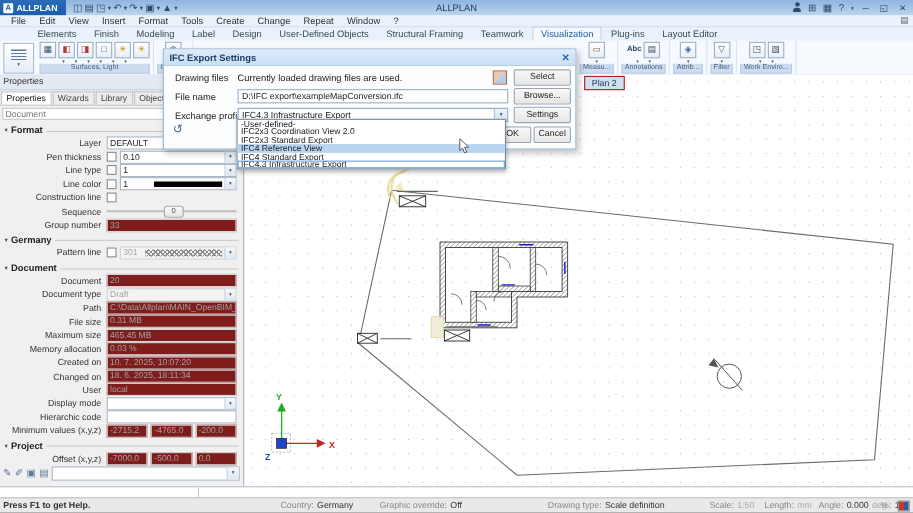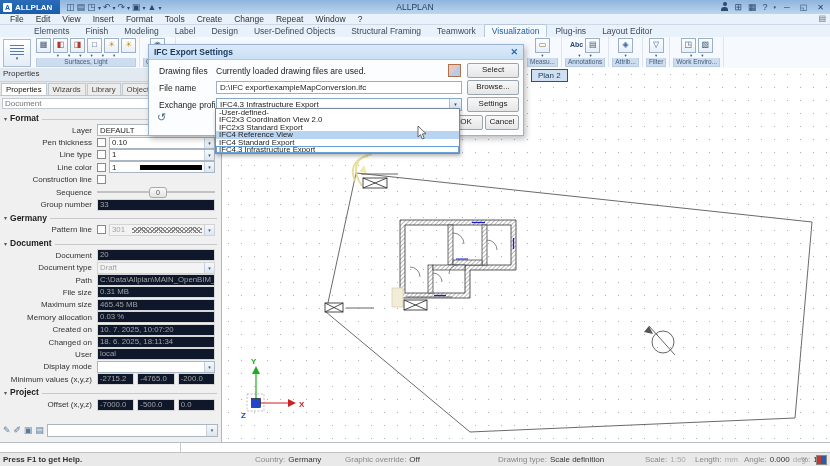--- a/index.html
+++ b/index.html
@@ -61,21 +61,21 @@
   .plabel{width:92px;text-align:right;font-size:8px;color:#333;padding-right:5px;white-space:nowrap;overflow:hidden;}
   .pctl{flex:1;display:flex;align-items:center;gap:3px;min-width:0;}
   .pcheck{width:7px;height:7px;border:1px solid #8a8a8a;background:#fff;flex:none;}
   .psel{flex:1;display:flex;align-items:center;height:10px;border:1px solid #aab6c2;background:#fff;min-width:0;}
   .psel .pval{flex:1;font-size:7.8px;padding-left:2px;color:#222;white-space:nowrap;overflow:hidden;}
   .psel .pdrop{width:9px;text-align:center;font-size:5px;color:#456;border-left:1px solid #c6d0da;background:linear-gradient(#f4f8fc,#dde7f0);line-height:10px;}
   .psel.dis{background:#f3f3f3;border-color:#d4d4d4;}
   .psel.dis .pval{color:#a2a2a2;}
   .pfield{flex:1;height:10px;border:1px solid #aab6c2;background:#fff;font-size:7.8px;line-height:10px;padding:0 2px;
           color:#222;white-space:nowrap;overflow:hidden;min-width:0;}
-  .pfield.dis{background:#0f172a;border-color:#d7d7d7;color:#a2a2a2;}
+  .pfield.dis{background:#7f1d1d;border-color:#d7d7d7;color:#a2a2a2;}
   .colorbar{width:62px;height:5px;background:#000;flex:none;margin-right:2px;}
   .patbar{width:70px;height:6px;flex:none;margin-right:2px;opacity:.55;
           background:repeating-linear-gradient(45deg,#333 0 1px,transparent 1px 3px),repeating-linear-gradient(-45deg,#333 0 1px,transparent 1px 3px);}
   .ptrack{flex:1;height:2px;background:#c2c2c2;position:relative;}
   .pthumb{position:absolute;left:44%;top:-4px;width:16px;height:9px;border:1px solid #aaa;background:linear-gradient(#fafafa,#e4e4e4);
           border-radius:3px;font-size:7px;text-align:center;line-height:9px;color:#555;}
   .pbottom{left:0;top:422px;width:221px;height:16px;display:flex;align-items:center;gap:3px;padding:0 3px;box-sizing:border-box;}
   .pbi{font-size:9px;color:#5a7a9a;}
   .pcombo{flex:1;height:11px;border:1px solid #aab6c2;background:#fff;display:flex;}
   .pcombo .pdrop{margin-left:auto;width:10px;text-align:center;font-size:5px;color:#456;border-left:1px solid #c6d0da;background:linear-gradient(#f4f8fc,#dde7f0);line-height:11px;}
@@ -517,20 +517,26 @@
         <div class="prow">
           <span class="plabel">Display mode</span>
           <div class="pctl">
             <div class="psel">
               <span class="pval"></span>
               <span class="pdrop">▾</span>
             </div>
           </div>
         </div>
         <div class="prow">
+          <span class="plabel">Hierarchic code</span>
+          <div class="pctl">
+            <span class="pfield"></span>
+          </div>
+        </div>
+        <div class="prow">
           <span class="plabel">Minimum values (x,y,z)</span>
           <div class="pctl">
             <span class="pfield dis">-2715.2</span>
             <span class="pfield dis">-4765.0</span>
             <span class="pfield dis">-200.0</span>
           </div>
         </div>
         <div class="psec">
           <span class="car">▾</span>
           <span class="pt">Project</span>

